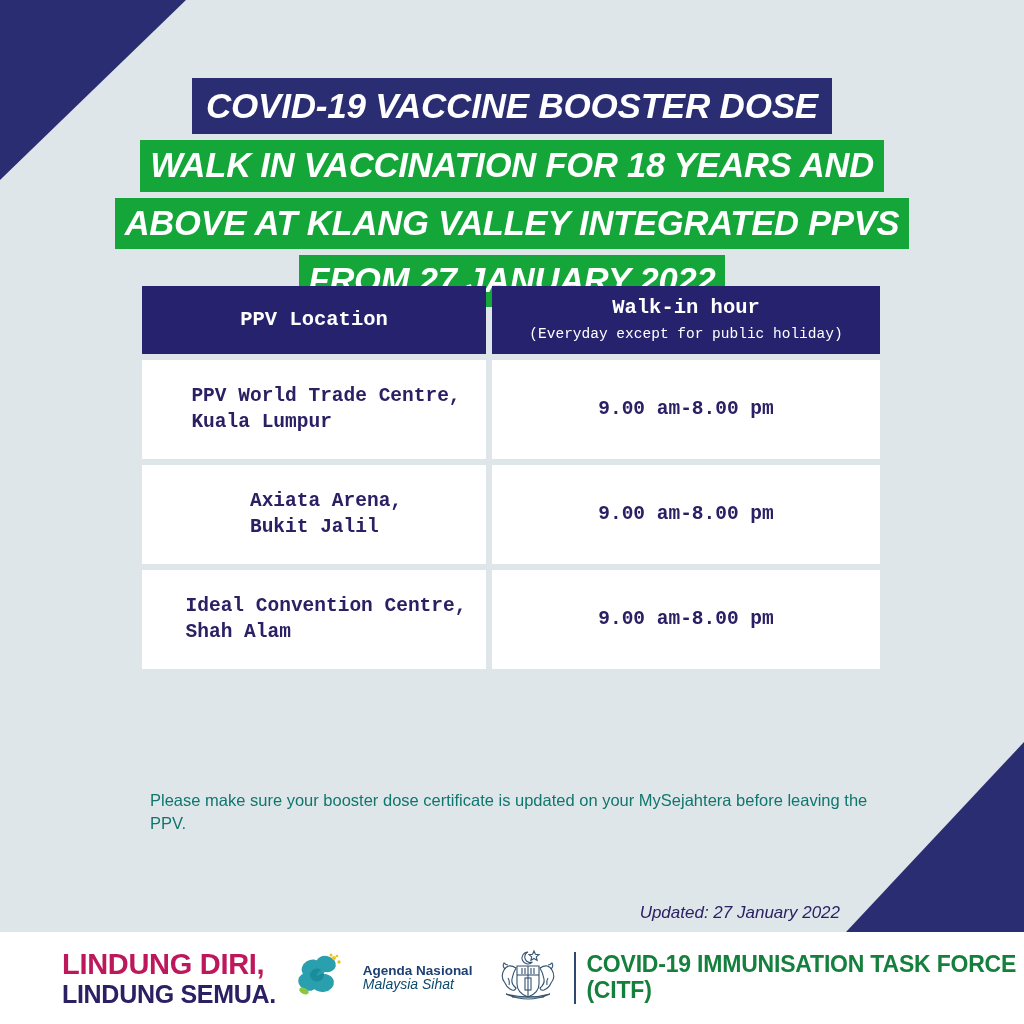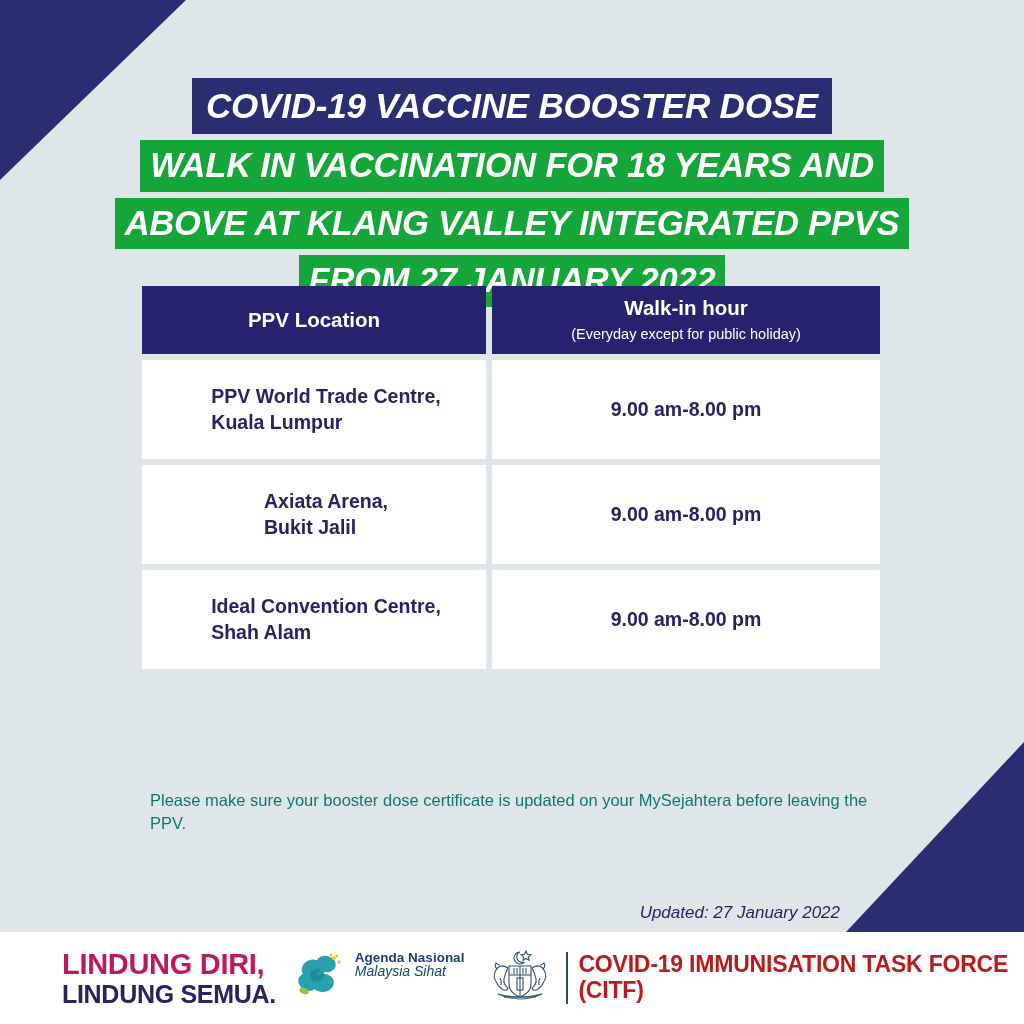--- a/index.html
+++ b/index.html
@@ -73,20 +73,21 @@
   }
   .hl-row { margin-top: 6px; }
   .hl-row:first-child { margin-top: 0; }
 
   
   .ppv-table {
     position: absolute;
     left: 142px;
     top: 286px;
     width: 738px;
+    font-family: Liberation Mono, monospace;
   }
   .tbl-header {
     display: flex;
     height: 68px;
     gap: 6px;
   }
   .th {
     background: #26226e;
     color: #ffffff;
     display: flex;
@@ -188,21 +189,22 @@
     display: block;
     color: #2b2064;
     font-size: 25px;
     font-weight: 700;
     letter-spacing: -0.3px;
   }
 
   .logo-ans {
     margin-left: 20px;
     display: flex;
-    gap: 7px;
+    align-items: center;
+    gap: 15px;
   }
   .ans-text { line-height: 1.05; }
   .ans-t1 {
     display: block;
     color: #1d3f73;
     font-size: 13.5px;
     font-weight: 700;
     white-space: nowrap;
   }
   .ans-t2 {
@@ -220,21 +222,21 @@
     display: flex;
     align-items: center;
   }
   .citf-divider {
     width: 2px;
     height: 52px;
     background: #2b4a6e;
     margin: 0 10px 0 8px;
   }
   .citf-text {
-    color: #b91c1c;
+    color: #15803d;
     font-size: 23px;
     font-weight: 700;
     line-height: 1.12;
     white-space: nowrap;
     letter-spacing: -0.2px;
   }
   .citf-l2 { display: block; }
 </style>
 </head>
 <body>

